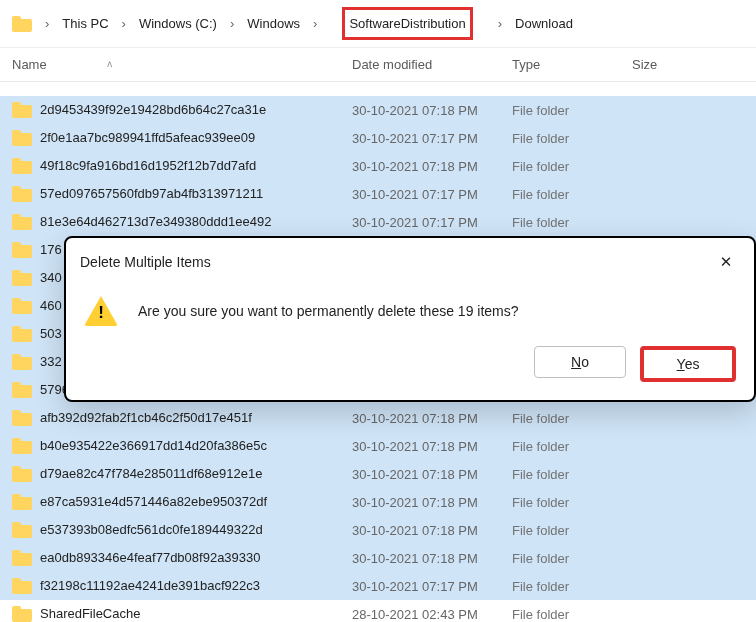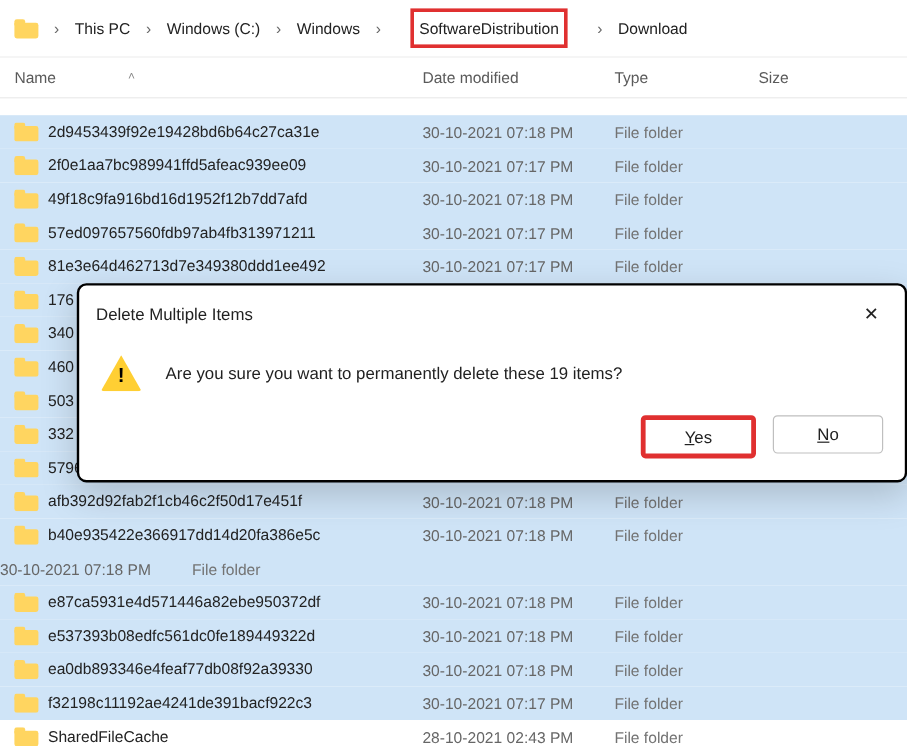--- a/index.html
+++ b/index.html
@@ -304,20 +304,24 @@
     </div>
     <div class="row sel">
       <div class="c-name">
         <span class="folder-icon"></span>
         <span>b40e935422e366917dd14d20fa386e5c</span>
       </div>
       <div class="c-date">30-10-2021 07:18 PM</div>
       <div class="c-type">File folder</div>
     </div>
     <div class="row sel">
+      <div class="c-name">
+        <span class="folder-icon"></span>
+        <span>d79ae82c47f784e285011df68e912e1e</span>
+      </div>
       <div class="c-date">30-10-2021 07:18 PM</div>
       <div class="c-type">File folder</div>
     </div>
     <div class="row sel">
       <div class="c-name">
         <span class="folder-icon"></span>
         <span>e87ca5931e4d571446a82ebe950372df</span>
       </div>
       <div class="c-date">30-10-2021 07:18 PM</div>
       <div class="c-type">File folder</div>
@@ -359,20 +363,20 @@
 <div class="dialog">
   <div class="dlg-title">
     <span>Delete Multiple Items</span>
     <span class="dlg-close">✕</span>
   </div>
   <div class="dlg-body">
     <div class="warn-icon"></div>
     <div class="dlg-msg">Are you sure you want to permanently delete these 19 items?</div>
   </div>
   <div class="dlg-buttons">
+    <div class="btn">
+      <span><span class="ul">N</span><span>o</span></span>
+    </div>
     <div class="btn yes">
       <span><span class="ul">Y</span><span>es</span></span>
     </div>
-    <div class="btn">
-      <span><span class="ul">N</span><span>o</span></span>
-    </div>
   </div>
 </div>
 
 </body></html>

